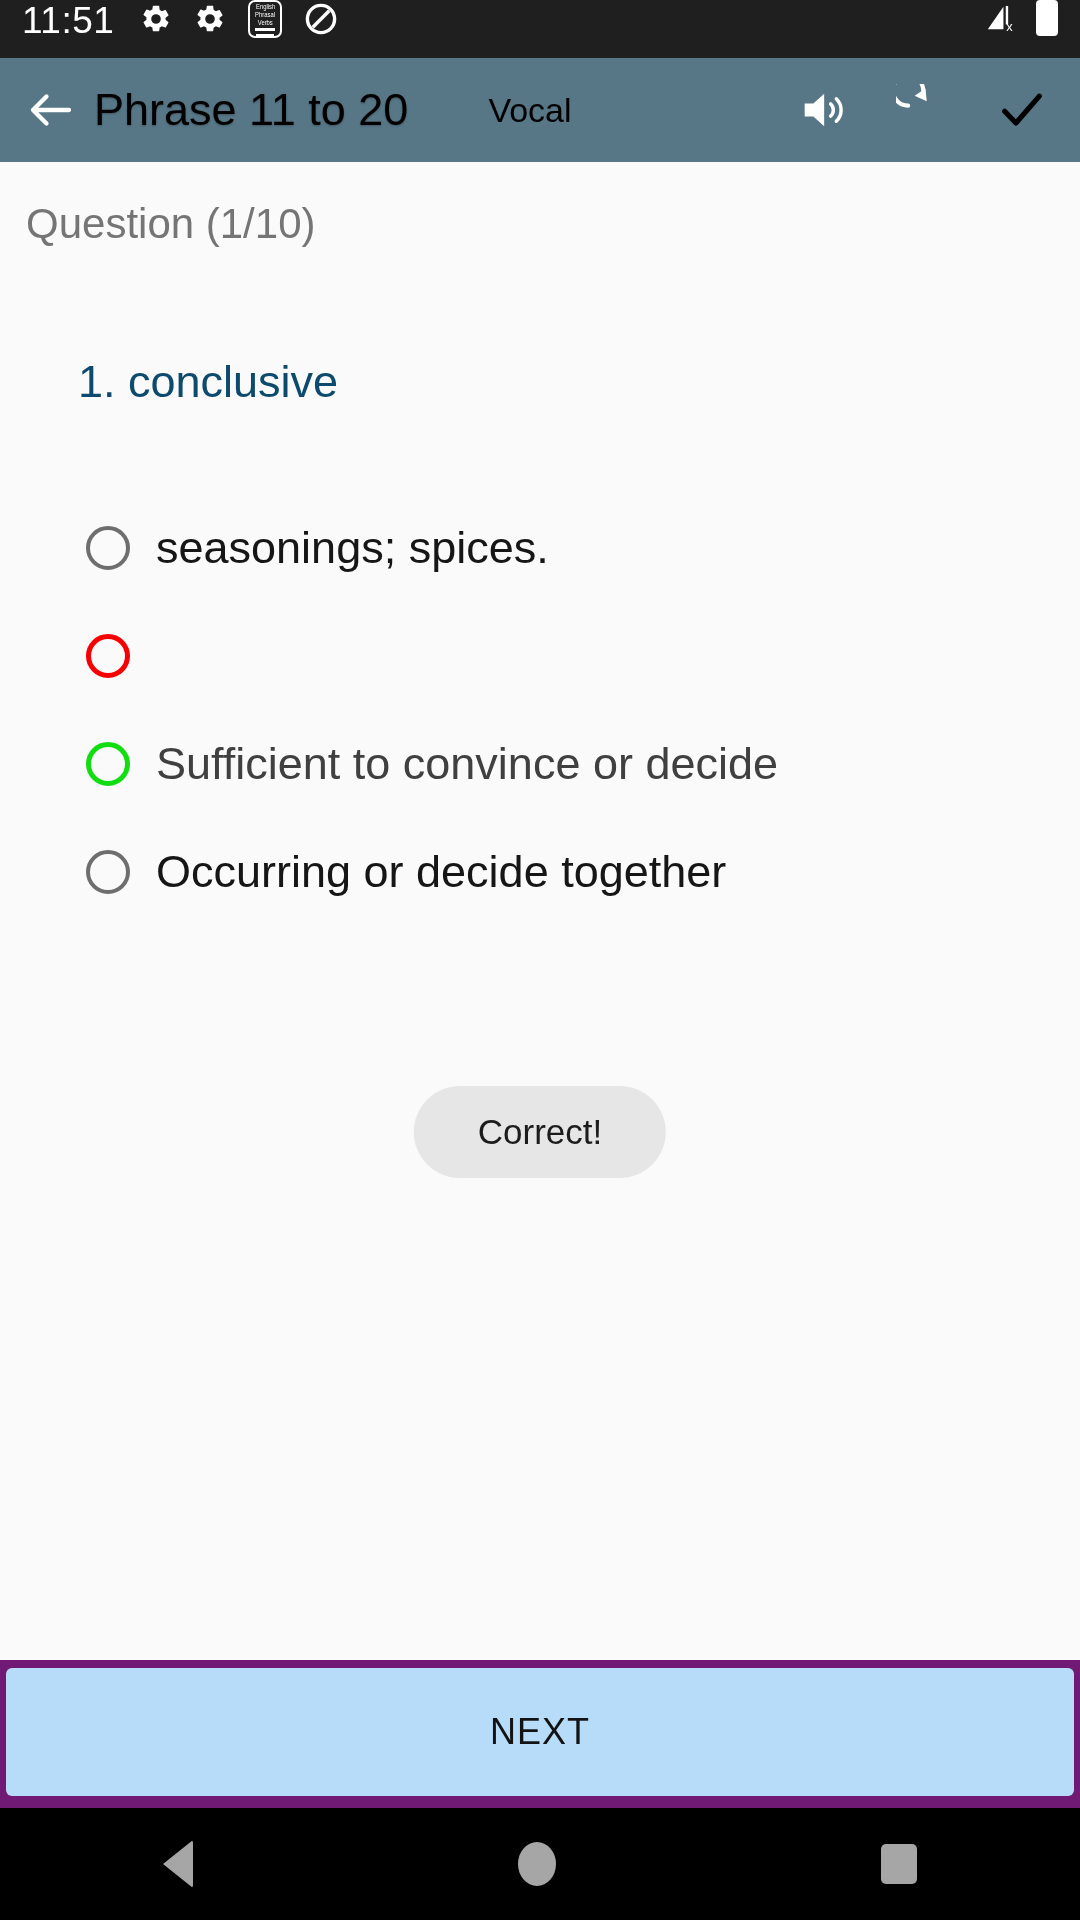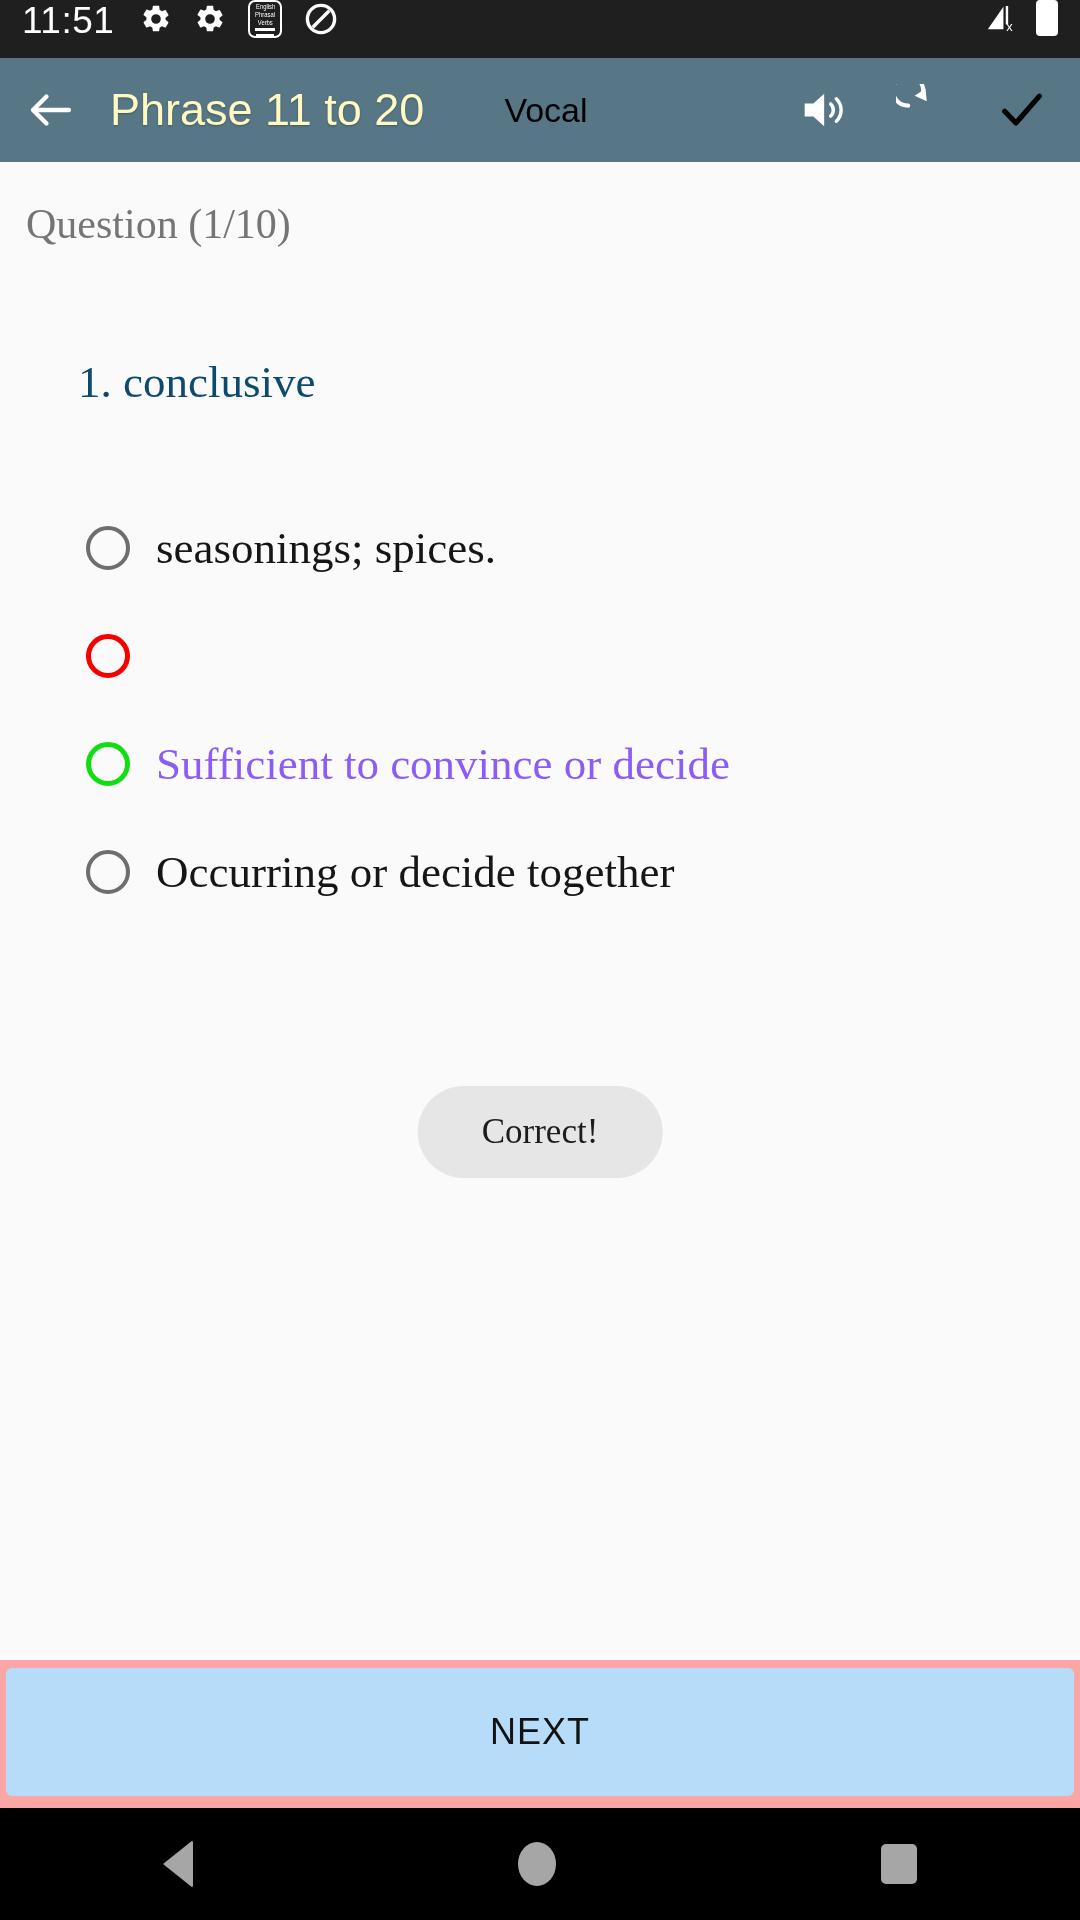--- a/index.html
+++ b/index.html
@@ -88,24 +88,24 @@
   .app-bar {
     height: 104px;
     background: #577686;
     display: flex;
     align-items: center;
     padding: 0 24px;
     flex: 0 0 auto;
   }
   .back-arrow { width: 54px; height: 54px; flex: 0 0 auto; cursor: pointer; }
   .app-title {
-    color: #fef9c3;
+    color: #000000;
     font-size: 45px;
     font-weight: 400;
-    margin-left: 32px;
+    margin-left: 16px;
     white-space: nowrap;
     text-shadow: 0 1px 2px rgba(0,0,0,0.25);
   }
   .vocal-label {
     color: #000000;
     font-size: 34px;
     margin-left: 80px;
     white-space: nowrap;
   }
   .appbar-actions {
@@ -116,21 +116,20 @@
     padding-right: 8px;
   }
   .action-icon { width: 52px; height: 52px; cursor: pointer; }
 
   
   .content {
     flex: 1 1 auto;
     position: relative;
     background: #fafafa;
     overflow: hidden;
-    font-family: Liberation Serif, serif;
   }
   .question-counter {
     color: #757575;
     font-size: 42px;
     padding: 38px 0 0 26px;
   }
   .question-text {
     color: #0c4a6e;
     font-size: 45px;
     padding: 108px 0 0 78px;
@@ -152,41 +151,41 @@
   }
   .radio.wrong { border-color: #f60000; border-width: 5px; }
   .radio.correct { border-color: #11dd11; border-width: 5px; }
   .option-label {
     font-size: 45px;
     margin-left: 26px;
     white-space: nowrap;
     color: #161616;
   }
   .option-label.wrong { color: #f60000; }
-  .option-label.correct { color: #8b5cf6; }
+  .option-label.correct { color: #404040; }
 
   
   .toast {
     position: absolute;
     left: 50%;
     top: 924px;
     transform: translateX(-50%);
     background: rgba(226,226,226,0.86);
     border-radius: 60px;
     padding: 26px 64px;
     color: #1c1c1c;
     font-size: 35px;
     white-space: nowrap;
   }
 
   
   .next-wrap {
     flex: 0 0 auto;
     padding: 8px 6px 12px 6px;
-    background: #fca5a5;
+    background: #701a75;
   }
   .next-button {
     width: 100%;
     height: 128px;
     background: #b6dcfa;
     border: none;
     border-radius: 6px;
     color: #131313;
     font-size: 36px;
     letter-spacing: 1px;

